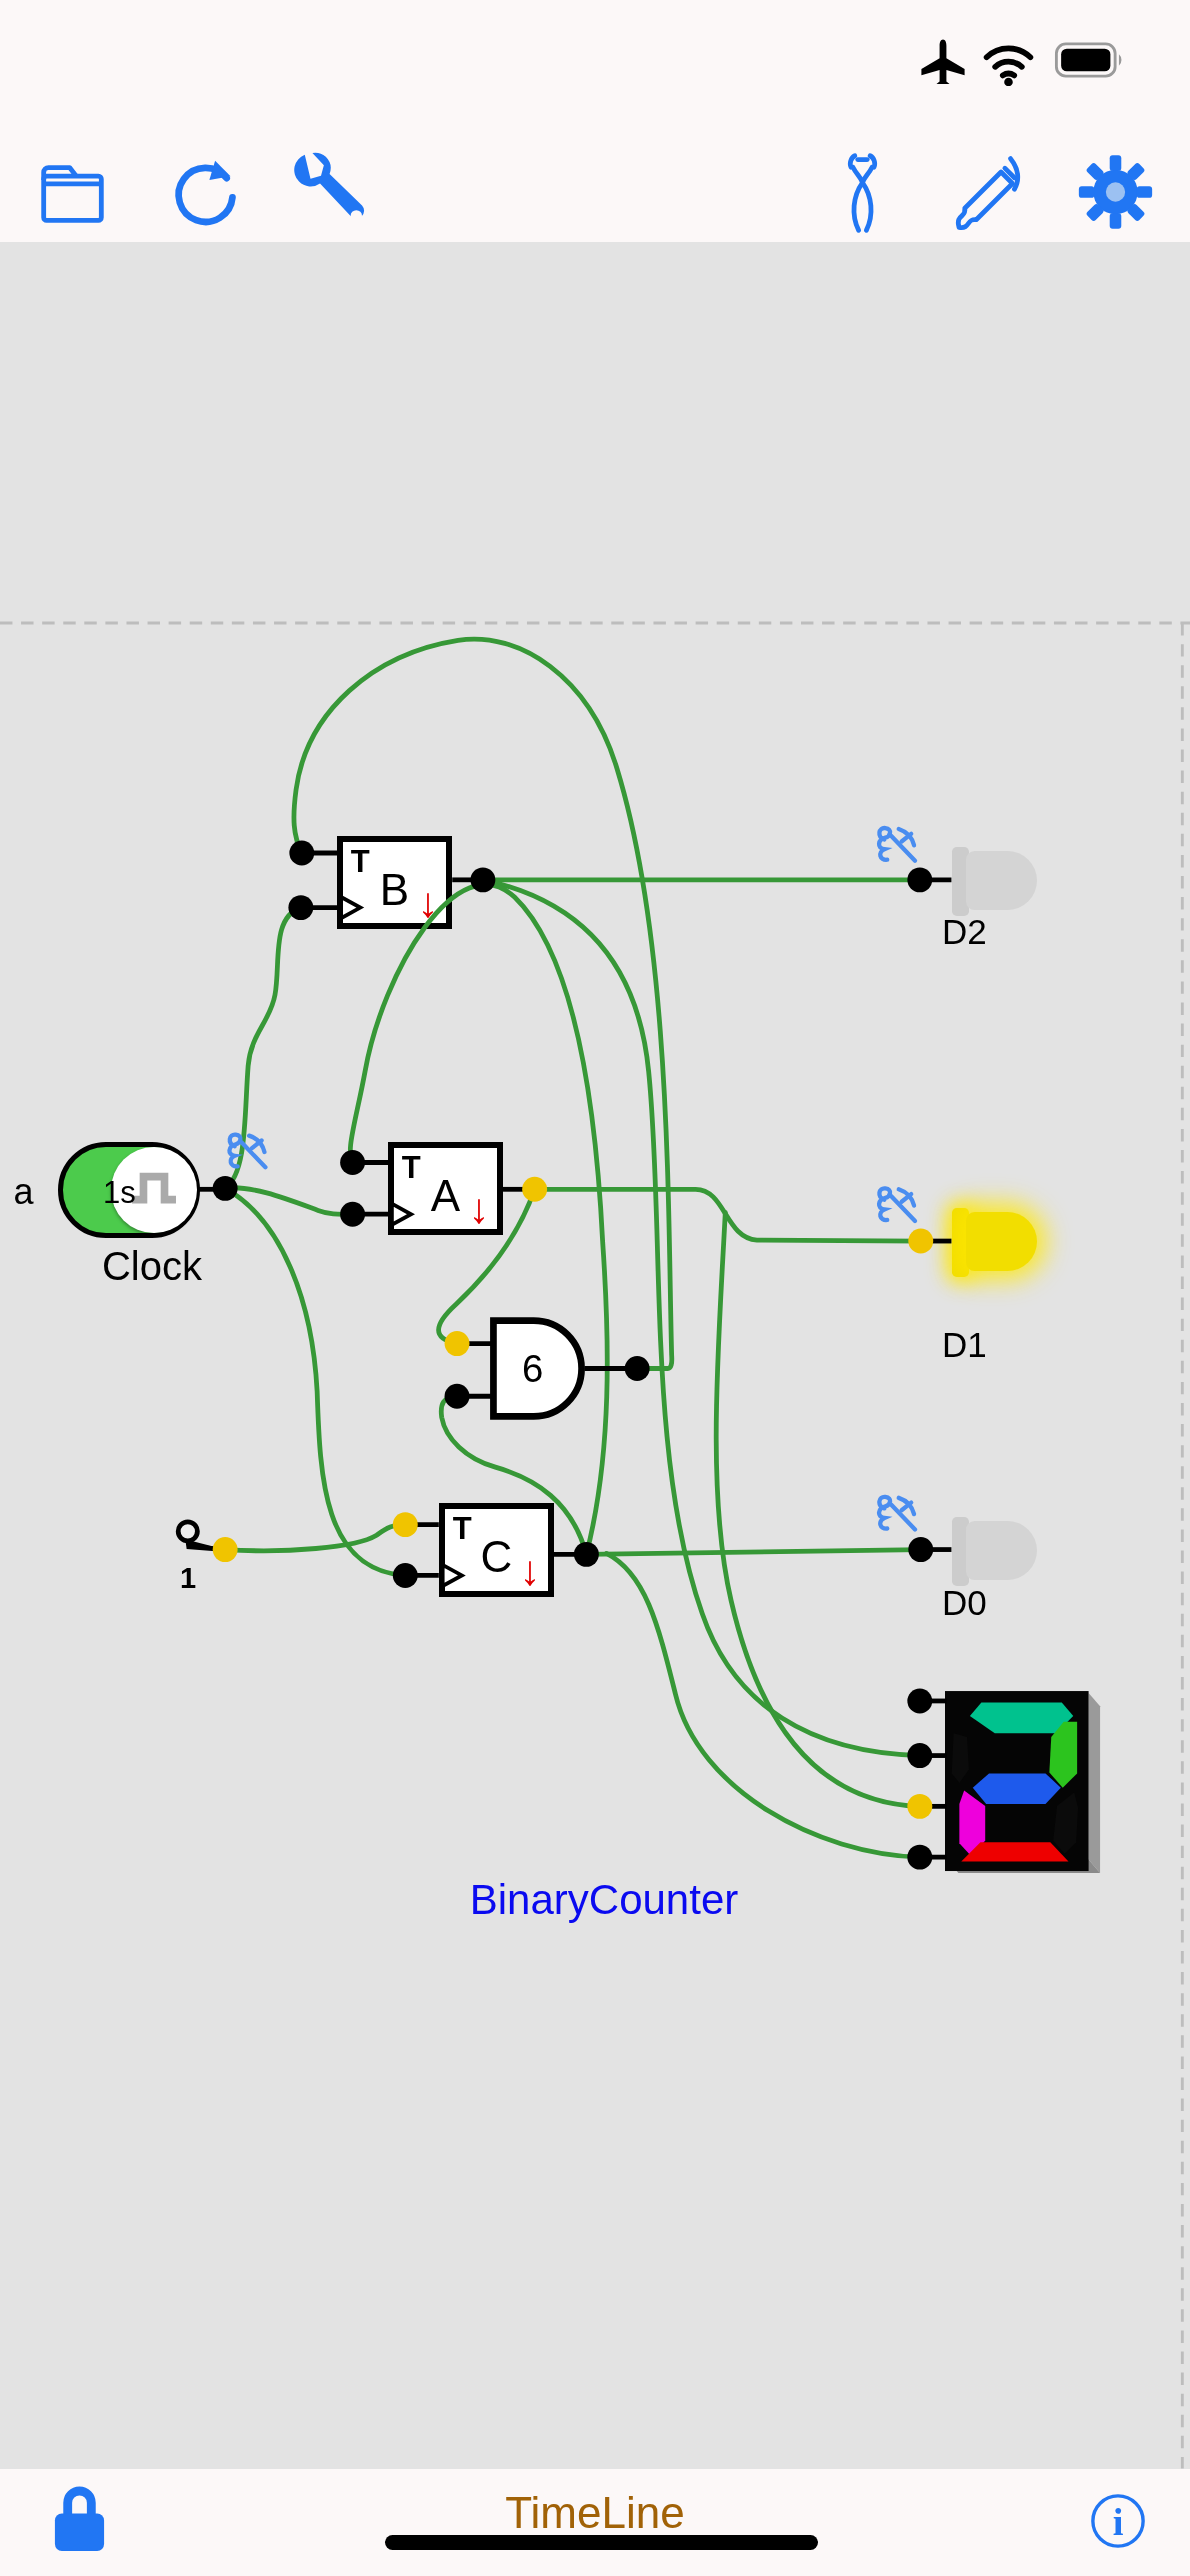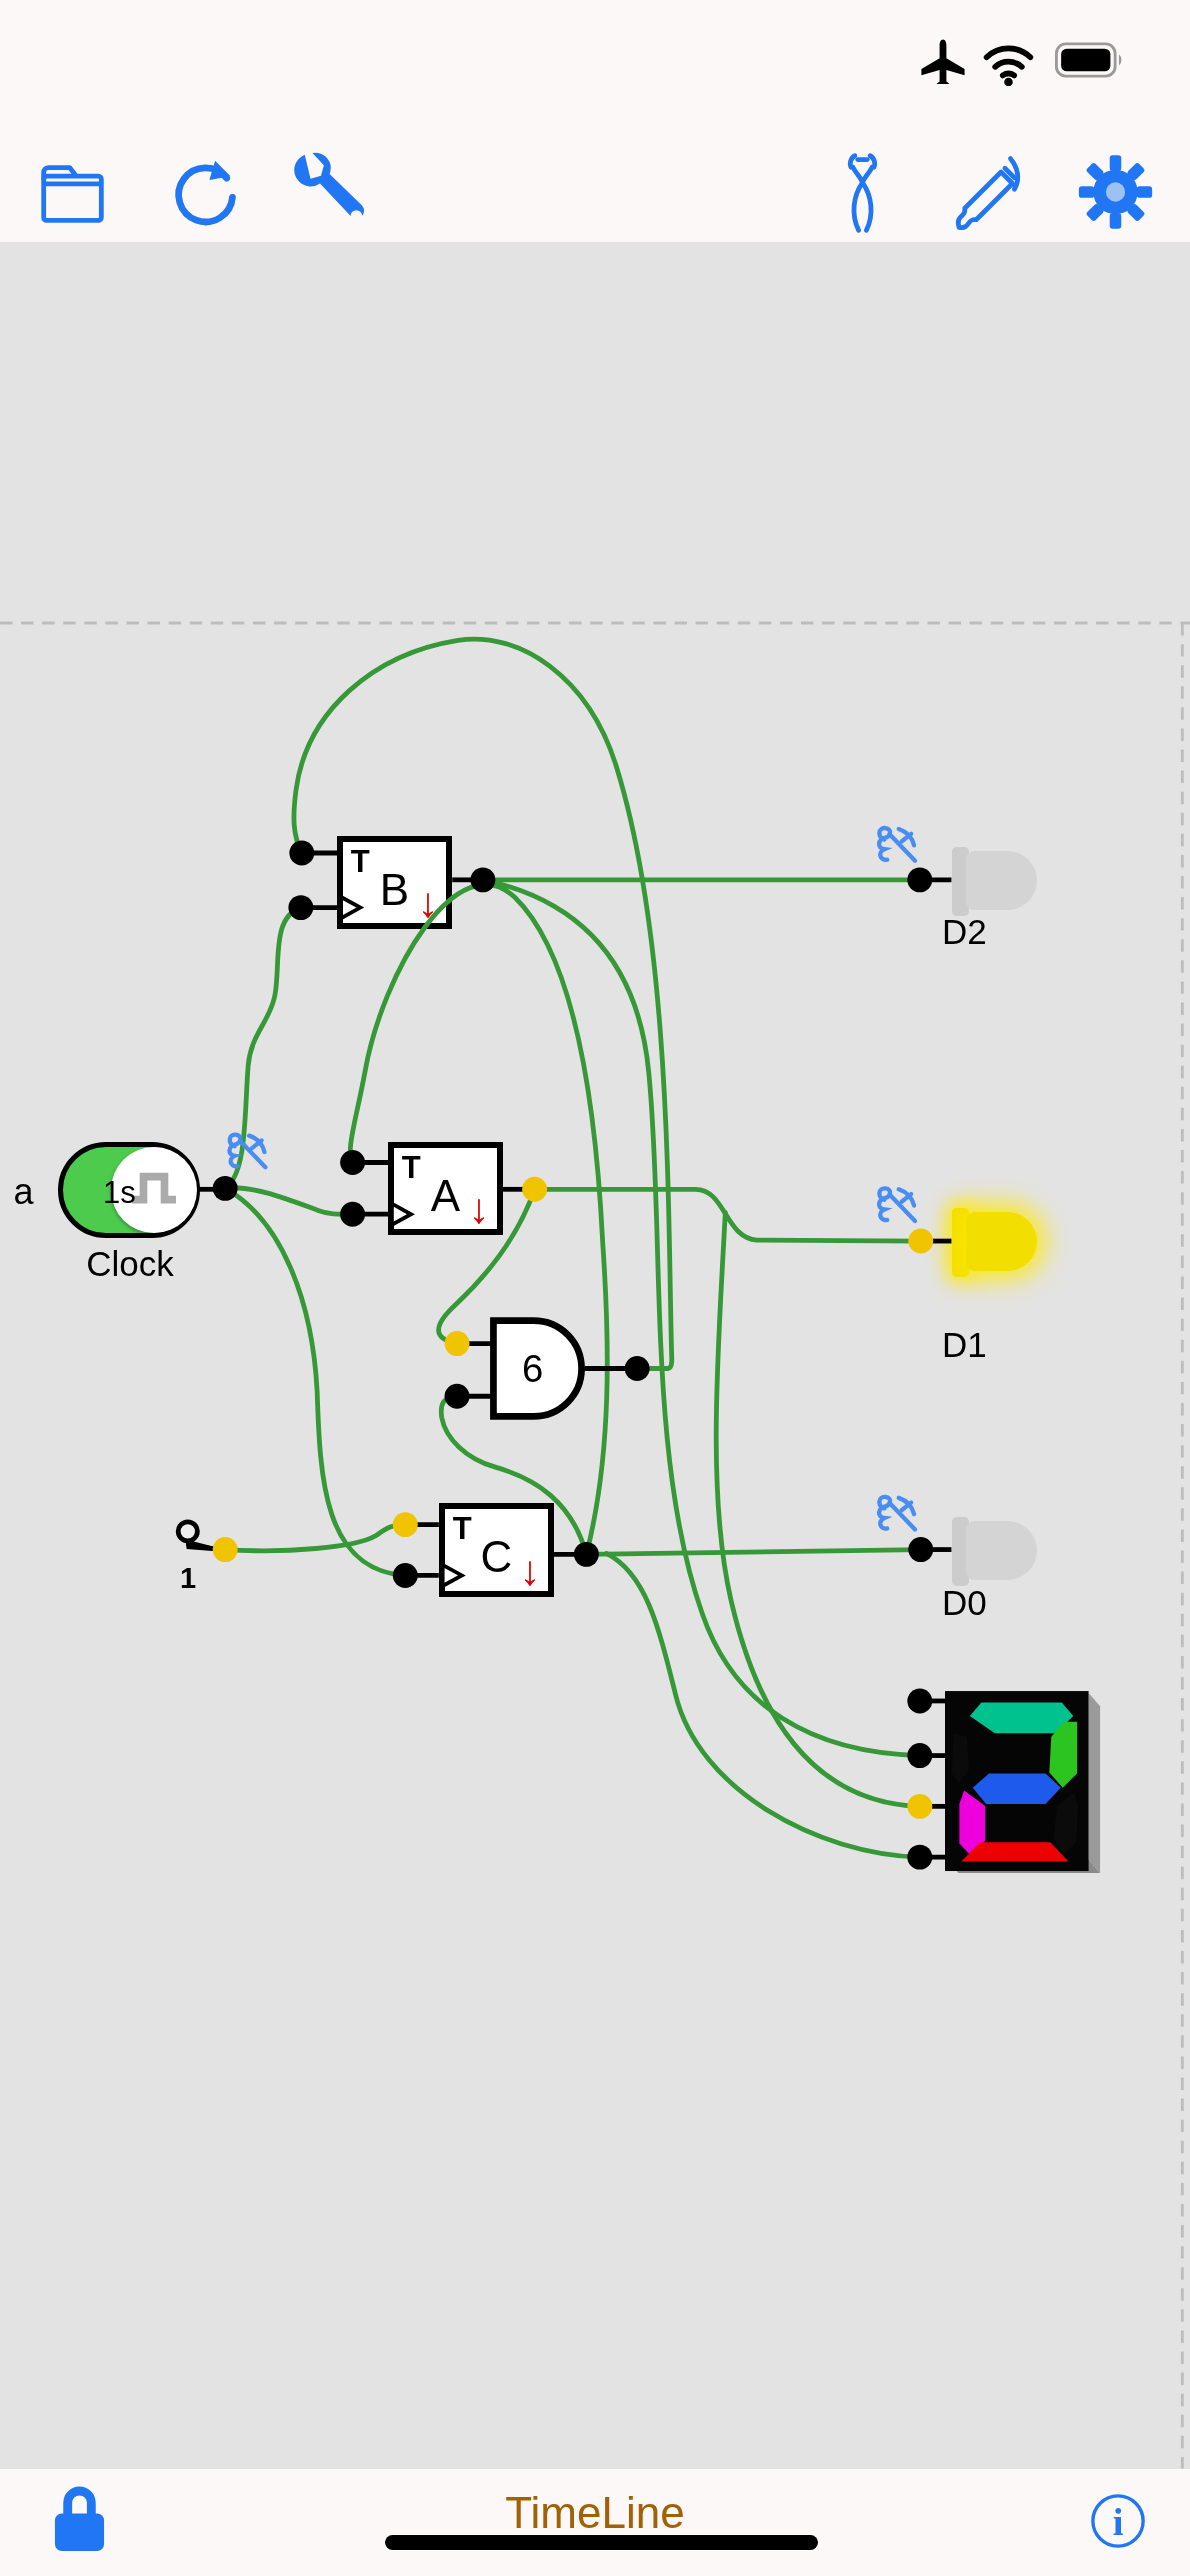--- a/index.html
+++ b/index.html
@@ -18,21 +18,21 @@
   .ff-t{position:absolute;left:7.7px;top:1.9px;font-size:31px;font-weight:600;color:#000;}
   .ff-letter{position:absolute;left:0;right:0;top:23px;text-align:center;font-size:44px;color:#000;}
   .ff-arrow{position:absolute;right:7.7px;bottom:-3.8px;font-size:42px;font-weight:bold;color:#e00000;}
   
   #clock-pill{left:58px;top:1142px;width:142px;height:96px;background:#4ccb4c;border:5.8px solid #000;
               border-radius:54px;box-sizing:border-box;z-index:2;}
   #clock-knob{left:111px;top:1147px;width:86px;height:86px;border-radius:50%;background:#fff;
               box-shadow:0 1.9px 3.8px rgba(0,0,0,.35);z-index:2;}
   #clock-interval{left:73px;top:1175px;font-size:31px;color:#000;z-index:3;margin-left:30px;}
   #clock-pin{left:13.4px;top:1171px;font-size:36px;color:#000;z-index:2;}
-  #clock-label{left:58px;top:1244px;width:144px;text-align:center;font-size:35px;color:#000;z-index:2;}
+  #clock-label{left:58px;top:1244px;width:144px;text-align:right;font-size:40px;color:#000;z-index:2;}
   
   .led-flange{width:17px;height:69px;border-radius:4.8px;z-index:2;}
   .led-body{width:71px;height:59px;border-radius:9.6px 33px 33px 9.6px;z-index:2;}
   .led[data-state="off"] .led-flange{background:#cccccc;}
   .led[data-state="off"] .led-body{background:#d4d4d4;}
   .led[data-state="on"] .led-flange{background:#f0dc00;box-shadow:0 0 19px 5.8px rgba(255,232,0,.8);}
   .led[data-state="on"] .led-body{background:#f2de00;box-shadow:0 0 25px 9.6px rgba(255,232,0,.8);}
   .led-label{width:105px;text-align:left;font-size:35px;color:#000;z-index:2;}
   
   #sevenseg{left:945px;top:1691px;width:157px;height:182px;z-index:2;}
@@ -180,20 +180,21 @@
         <polygon points="138,32 138,86 123,101 109,85 111,48 124,32" fill="#2cc41e"></polygon>
         <polygon points="9,44 23,48 25,82 15,96 7,86" fill="#0b0b0b"></polygon>
         <polygon points="46,86 105,86 121,101 105,118 43,118 29,101" fill="#1e5aec"></polygon>
         <polygon points="135,106 139,122 137,158 125,170 113,156 117,120" fill="#0b0b0b"></polygon>
         <polygon points="20,104 42,120 42,156 28,173 15,159 15,118" fill="#ee00dc"></polygon>
         <polygon points="37,158 110,158 129,178 17,178" fill="#ee0000"></polygon>
       </g>
     </svg>
   </div>
 
+  <div class="abs" id="circuit-label">BinaryCounter</div>
 
   <div class="abs" id="const-label">1</div>
 
   <svg class="abs" id="overlay" viewBox="0 0 1242 2688">
     <defs>
       <g id="probe-shape" fill="none" stroke="#4a8df0" stroke-width="4.5" stroke-linecap="round">
         <path d="M15,18 c-8,-3 -6,-13 1,-12 c8,1 5,9 0,10 c-8,2 -9,11 -1,12 c-7,3 -5,12 3,11"></path>
         <path d="M22,14 L47,40"></path>
         <path d="M30,7 c9,3 14,9 16,17"></path>
         <path d="M33,20 l10,-8"></path>

